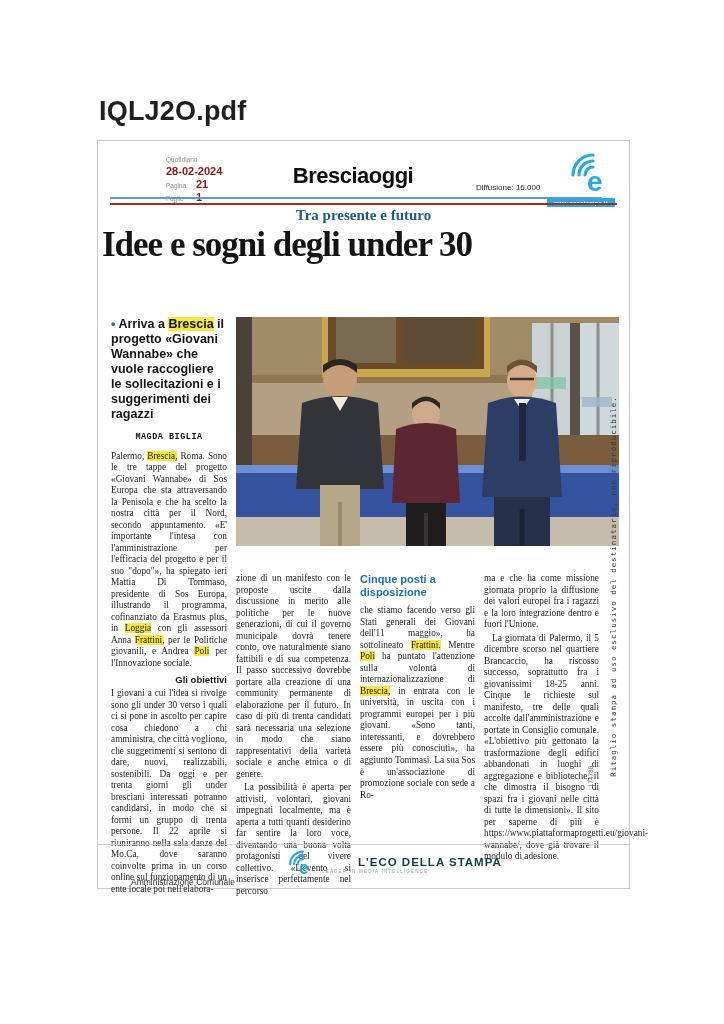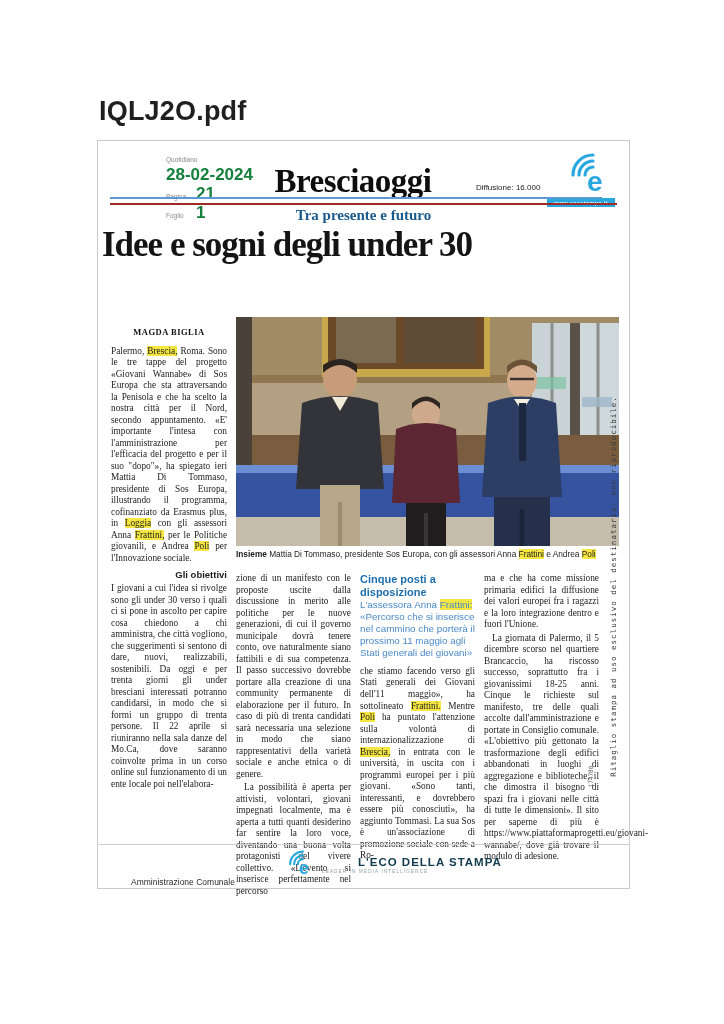--- a/index.html
+++ b/index.html
@@ -7,24 +7,24 @@
          font-family:"Liberation Sans",sans-serif;color:#1a1a1a;}
   .abs{position:absolute;}
 
   #pdf-title{left:99px;top:96px;font-size:27px;font-weight:bold;color:#1f1f1f;letter-spacing:.2px;}
 
   #clip-box{left:97px;top:140px;width:531px;height:747px;border:1px solid #c9c9c9;background:#fff;}
 
   
   .meta{left:68px;top:13px;font-size:10px;line-height:1;}
   .meta .lbl{font-size:6.5px;color:#8a8a8a;display:inline-block;width:30px;}
-  .meta .big{font-size:17px;font-weight:bold;color:#15803d;}
+  .meta .big{font-size:11px;font-weight:bold;color:#7f1d1d;}
   .meta .row{margin-bottom:2px;}
   .masthead{left:140px;top:22px;width:230px;text-align:center;
-            font-family:Liberation Serif, serif;font-weight:900;font-size:33px;color:#0d0d0d;letter-spacing:-.5px;}
+            font-family:Liberation Sans, sans-serif;font-weight:900;font-size:22px;color:#0d0d0d;letter-spacing:-.5px;}
   .diffusione{left:378px;top:42px;font-size:8px;color:#222;}
   .eco-logo{right:16px;top:10px;}
   .eco-badge{right:14px;top:57px;background:#29a8df;color:#fff;font-size:5.5px;
              padding:1.5px 7px;letter-spacing:.4px;font-weight:bold;}
   .hr-blue{left:12px;top:56px;width:492px;height:2px;background:#5b9bd5;}
   .hr-red{left:12px;top:62px;width:507px;height:2px;background:#9e2b25;}
 
   .kicker{left:0;top:66px;width:531px;text-align:center;
           font-family:Liberation Serif, serif;font-weight:bold;font-size:15px;color:#1d5a8c;}
   .headline{left:4px;top:85px;width:510px;font-family:"Liberation Serif",serif;
@@ -36,21 +36,21 @@
   #col2{left:138px;top:432px;width:115px;}
   #col3{left:262px;top:432px;width:115px;}
   #col4{left:386px;top:432px;width:115px;}
   .col p{margin:0 0 0 0;}
   .col p+p{margin-top:2px;}
   .indent{text-indent:8px;}
 
   .standfirst{font-family:"Liberation Sans",sans-serif;font-size:12.5px;line-height:1.2;
               font-weight:bold;text-align:left;color:#141414;}
   .standfirst .bullet{color:#2471a3;}
-  .byline{margin:10px 0 8px 0;text-align:center;font-family:Liberation Serif, serif;
+  .byline{margin:10px 0 8px 0;text-align:center;font-family:Liberation Mono, monospace;
           font-weight:bold;font-size:8.5px;letter-spacing:.5px;color:#111;}
   .subhead{font-family:"Liberation Sans",sans-serif;font-weight:bold;font-size:9.5px;
            margin:5px 0 2px 0;text-align:right;}
 
   .hl{background:#f5e642;}
   .b{font-weight:bold;}
 
   
   #photo{left:138px;top:176px;width:383px;height:229px;background:#b5a184;overflow:hidden;}
   .caption{left:138px;top:408px;width:383px;font-family:"Liberation Sans",sans-serif;
@@ -107,20 +107,21 @@
 
     <div class="abs hr-blue"></div>
     <div class="abs hr-red"></div>
 
     <div class="abs kicker">Tra presente e futuro</div>
     <div class="abs headline">
       <div>Idee e sogni degli under 30</div>
     </div>
 
     <div id="col1" class="abs col">
+      <p class="standfirst"><span class="bullet">• </span><span>Arriva a </span><span class="hl">Brescia</span><span> il progetto «Giovani Wannabe» che vuole raccogliere le sollecitazioni e i suggerimenti dei ragazzi</span></p>
       <div class="byline">MAGDA BIGLIA</div>
       <p><span>Palermo, </span><span class="hl">Brescia,</span><span> Roma. Sono le tre tappe del progetto «Giovani Wannabe» di Sos Europa che sta attraversando la Penisola e che ha scelto la nostra città per il Nord, secondo appuntamento. «E' importante l'intesa con l'amministrazione per l'efficacia del progetto e per il suo "dopo"», ha spiegato ieri Mattia Di Tommaso, presidente di Sos Europa, illustrando il programma, cofinanziato da Erasmus plus, in </span><span class="hl">Loggia</span><span> con gli assessori Anna </span><span class="hl">Frattini,</span><span> per le Politiche giovanili, e Andrea </span><span class="hl">Poli</span><span> per l'Innovazione sociale.</span></p>
       <div class="subhead">Gli obiettivi</div>
       <p>I giovani a cui l'idea si rivolge sono gli under 30 verso i quali ci si pone in ascolto per capire cosa chiedono a chi amministra, che città vogliono, che suggerimenti si sentono di dare, nuovi, realizzabili, sostenibili. Da oggi e per trenta giorni gli under bresciani interessati potranno candidarsi, in modo che si formi un gruppo di trenta persone. Il 22 aprile si riuniranno nella sala danze del Mo.Ca, dove saranno coinvolte prima in un corso online sul funzionamento di un ente locale poi nell'elabora-</p>
     </div>
 
     <div id="photo" class="abs">
       <svg width="383" height="229" viewBox="0 0 383 229">
         <rect x="0" y="0" width="383" height="229" fill="#b3a083"></rect>
         <rect x="0" y="0" width="383" height="64" fill="#a18a66"></rect>
@@ -165,37 +166,35 @@
         <path d="M271 56 q15 -16 30 0 l0 -7 q-15 -13 -30 0 z" fill="#6b5136"></path>
         <line x1="274" y1="62" x2="298" y2="62" stroke="#3a3330" stroke-width="2.5"></line>
         <path d="M252 86 q34 -13 68 0 l6 94 -80 0 z" fill="#2c3e63"></path>
         <path d="M278 82 l8 12 8 -12 z" fill="#f2eee0"></path>
         <rect x="283" y="86" width="7" height="58" fill="#1d2740"></rect>
         <rect x="258" y="180" width="56" height="49" fill="#26304a"></rect>
         <line x1="286" y1="192" x2="286" y2="229" stroke="#1b2438" stroke-width="5"></line>
       </svg>
     </div>
 
-    <div class="abs caption"><span class="b">Insieme</span><span> Mattia Di Tommaso, presidente Sos Europa, con gli assessori Anna </span><span class="hl">Frattini</span><span> e Andrea </span><span class="hl">Poli</span></div>
 
     <div id="col2" class="abs col">
       <p>zione di un manifesto con le proposte uscite dalla discussione in merito alle politiche per le nuove generazioni, di cui il governo municipale dovrà tenere conto, ove naturalmente siano fattibili e di sua competenza. Il passo successivo dovrebbe portare alla creazione di una community permanente di elaborazione per il futuro. In caso di più di trenta candidati sarà necessaria una selezione in modo che siano rappresentativi della varietà sociale e anche etnica o di genere.</p>
       <p class="indent">La possibilità è aperta per attivisti, volontari, giovani impegnati localmente, ma è aperta a tutti quanti desiderino far sentire la loro voce, diventando una buona volta protagonisti del vivere collettivo. «L'evento si inserisce perfettamente nel percorso</p>
     </div>
 
     <div id="col3" class="abs col">
       <div class="boxout">
         <div class="boxout-title">Cinque posti a disposizione</div>
-        <div class="boxout-body"><span>L'assessora Anna </span><span class="hl">Frattini:</span><span> «Percorso che si inserisce nel cammino che porterà il prossimo 11 maggio agli Stati generali dei giovani»</span></div>
       </div>
       <p><span>che stiamo facendo verso gli Stati generali dei Giovani dell'11 maggio», ha sottolineato </span><span class="hl">Frattini.</span><span> Mentre </span><span class="hl">Poli</span><span> ha puntato l'attenzione sulla volontà di internazionalizzazione di </span><span class="hl">Brescia,</span><span> in entrata con le università, in uscita con i programmi europei per i più giovani. «Sono tanti, interessanti, e dovrebbero essere più conosciuti», ha aggiunto Tommasi. La sua Sos è un'associazione di promozione sociale con sede a Ro-</span></p>
     </div>
 
     <div id="col4" class="abs col">
-      <p>ma e che ha come missione primaria edifici la diffusione dei valori europei fra i ragazzi e la loro integrazione dentro e fuori l'Unione.</p>
+      <p>ma e che ha come missione giornata proprio la diffusione dei valori europei fra i ragazzi e la loro integrazione dentro e fuori l'Unione.</p>
       <p class="indent">La giornata di Palermo, il 5 dicembre scorso nel quartiere Brancaccio, ha riscosso successo, soprattutto fra i giovanissimi 18-25 anni. Cinque le richieste sul manifesto, tre delle quali accolte dall'amministrazione e portate in Consiglio comunale. «L'obiettivo più gettonato la trasformazione degli edifici abbandonati in luoghi di aggregazione e biblioteche, il che dimostra il bisogno di spazi fra i giovani nelle città di tutte le dimensioni». Il sito per saperne di più è https://www.piattaformaprogetti.eu/giovani-wannabe/, dove già trovare il modulo di adesione.</p>
     </div>
 
     <div class="abs side-note">Ritaglio stampa ad uso esclusivo del destinatario, non riproducibile.</div>
     <div class="abs side-code">174780</div>
 
     <div class="abs footer-rule"></div>
     <div class="abs footer-left">Amministrazione Comunale</div>
     <div class="abs footer-logo">
       <span>

